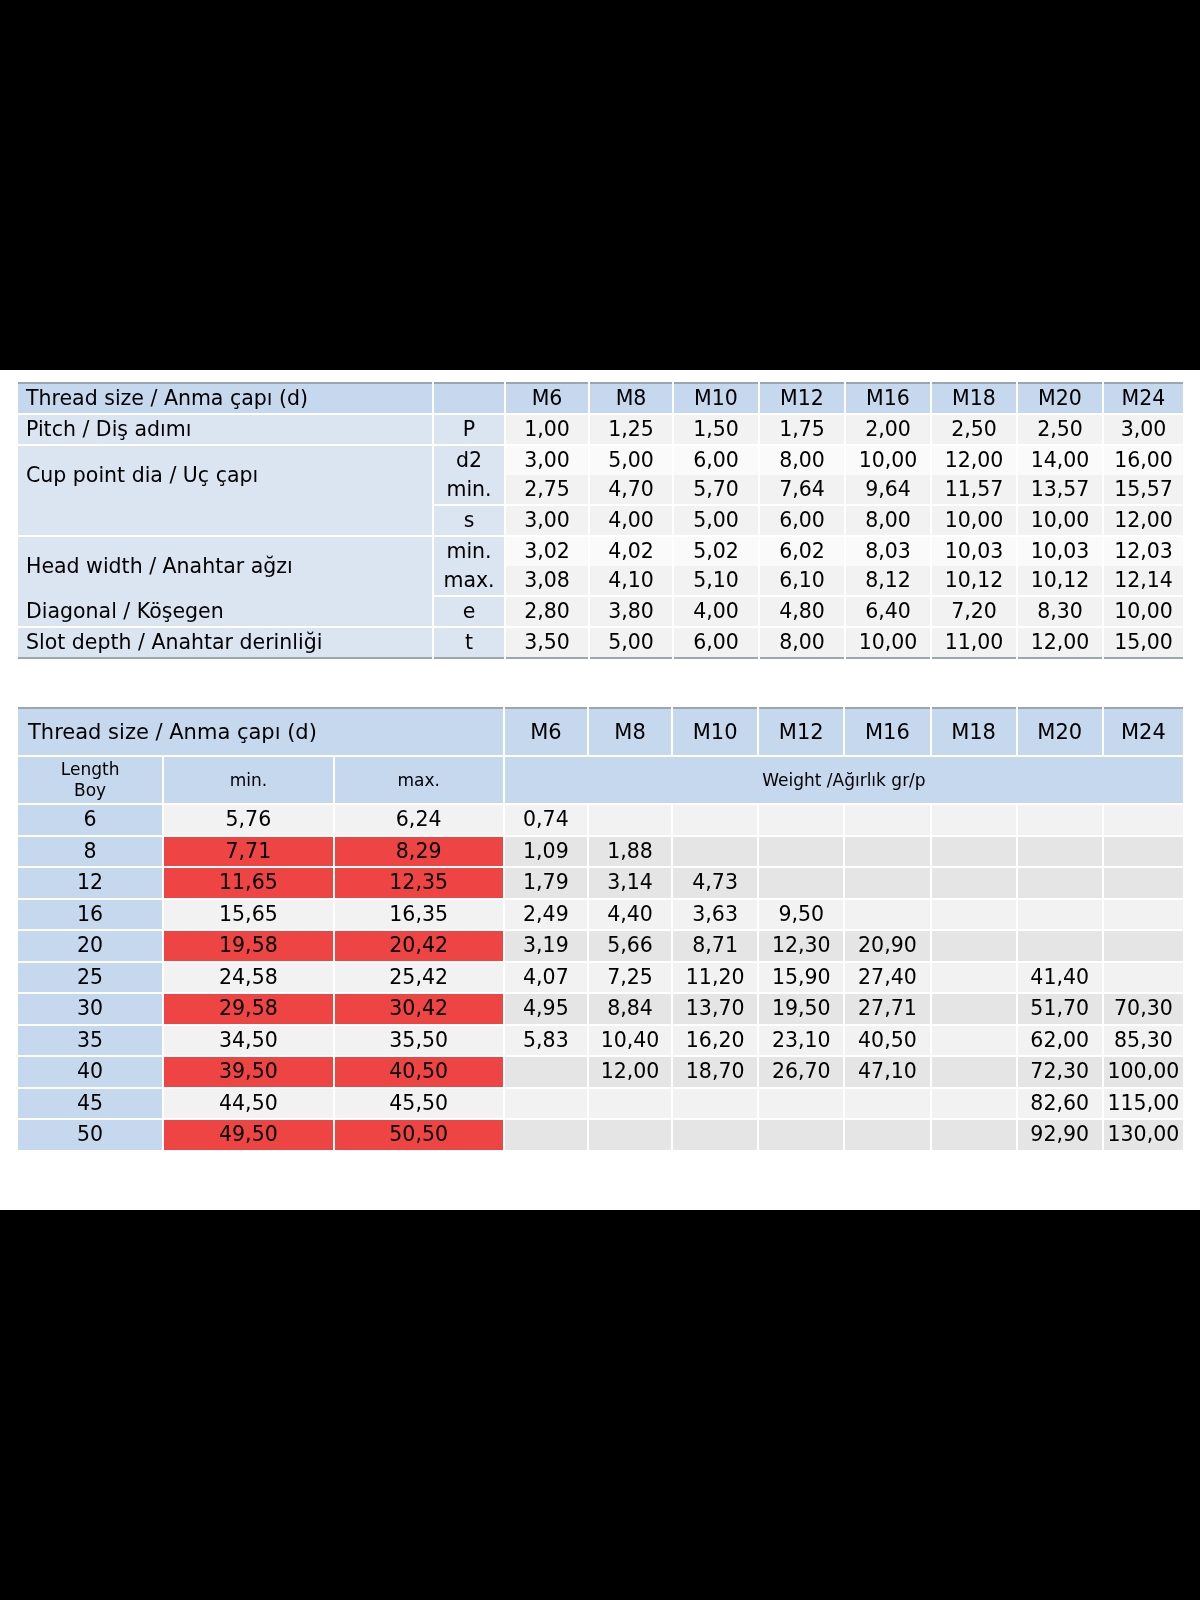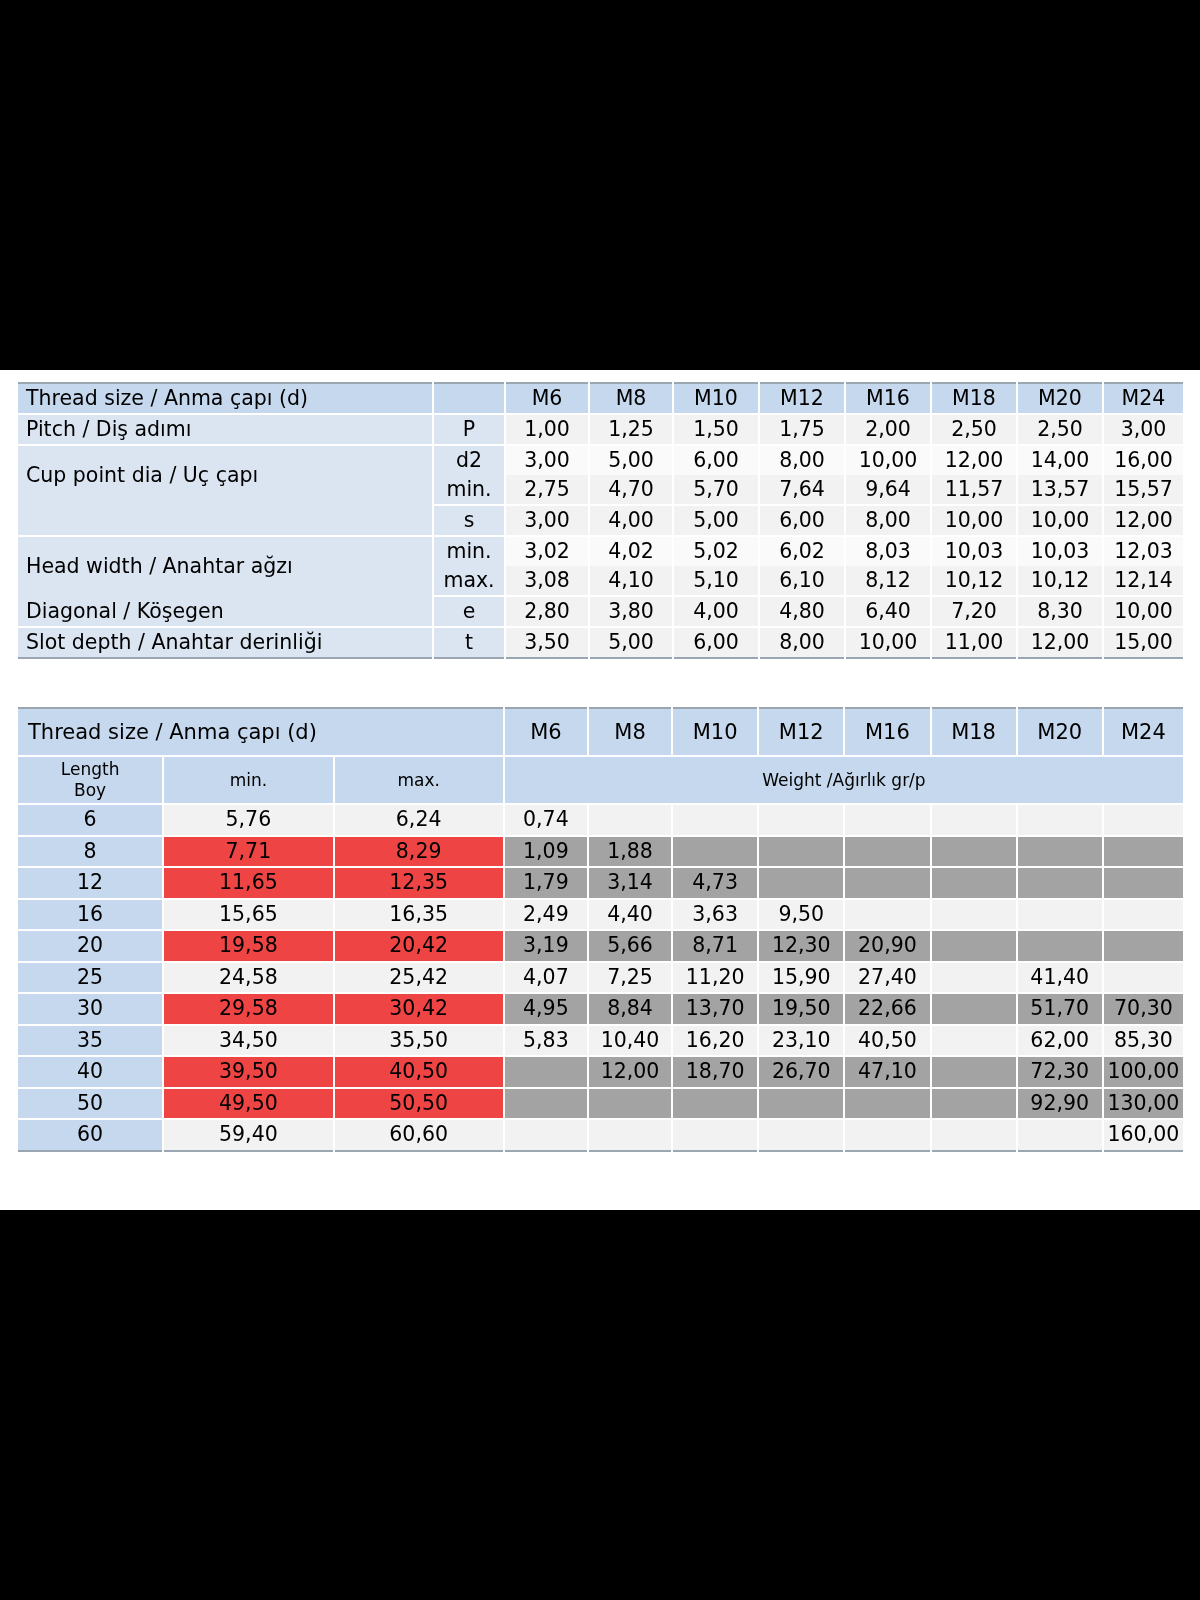--- a/index.html
+++ b/index.html
@@ -114,21 +114,21 @@
   .t2 .numcell {
     background: #f2f2f2;
   }
   .t2 tr.alt .numcell {
     background: #ef4444;
   }
   .t2 .wcell {
     background: #f2f2f2;
   }
   .t2 tr.alt .wcell {
-    background: #a3a3a3;
+    background: #e5e5e5;
   }
   .t2 .rowsep td { border-bottom: 2px solid #ffffff; }
   .lenlab {
     display: block;
     line-height: 21px;
   }
 </style>
 </head>
 <body>
 
@@ -389,21 +389,21 @@
         </tr>
 
         <tr class="rowsep alt">
           <td class="lencell">30</td>
           <td class="numcell">29,58</td>
           <td class="numcell">30,42</td>
           <td class="wcell">4,95</td>
           <td class="wcell">8,84</td>
           <td class="wcell">13,70</td>
           <td class="wcell">19,50</td>
-          <td class="wcell">22,66</td>
+          <td class="wcell">27,71</td>
           <td class="wcell"></td>
           <td class="wcell">51,70</td>
           <td class="wcell">70,30</td>
         </tr>
 
         <tr class="rowsep">
           <td class="lencell">35</td>
           <td class="numcell">34,50</td>
           <td class="numcell">35,50</td>
           <td class="wcell">5,83</td>
@@ -423,45 +423,45 @@
           <td class="wcell"></td>
           <td class="wcell">12,00</td>
           <td class="wcell">18,70</td>
           <td class="wcell">26,70</td>
           <td class="wcell">47,10</td>
           <td class="wcell"></td>
           <td class="wcell">72,30</td>
           <td class="wcell">100,00</td>
         </tr>
 
+        <tr class="rowsep">
+          <td class="lencell">45</td>
+          <td class="numcell">44,50</td>
+          <td class="numcell">45,50</td>
+          <td class="wcell"></td>
+          <td class="wcell"></td>
+          <td class="wcell"></td>
+          <td class="wcell"></td>
+          <td class="wcell"></td>
+          <td class="wcell"></td>
+          <td class="wcell">82,60</td>
+          <td class="wcell">115,00</td>
+        </tr>
 
         <tr class="rowsep alt">
           <td class="lencell">50</td>
           <td class="numcell">49,50</td>
           <td class="numcell">50,50</td>
           <td class="wcell"></td>
           <td class="wcell"></td>
           <td class="wcell"></td>
           <td class="wcell"></td>
           <td class="wcell"></td>
           <td class="wcell"></td>
           <td class="wcell">92,90</td>
           <td class="wcell">130,00</td>
         </tr>
 
-        <tr>
-          <td class="lencell">60</td>
-          <td class="numcell">59,40</td>
-          <td class="numcell">60,60</td>
-          <td class="wcell"></td>
-          <td class="wcell"></td>
-          <td class="wcell"></td>
-          <td class="wcell"></td>
-          <td class="wcell"></td>
-          <td class="wcell"></td>
-          <td class="wcell"></td>
-          <td class="wcell">160,00</td>
-        </tr>
       </tbody>
     </table>
 
   </div>
 </div>
 
 </body></html>

